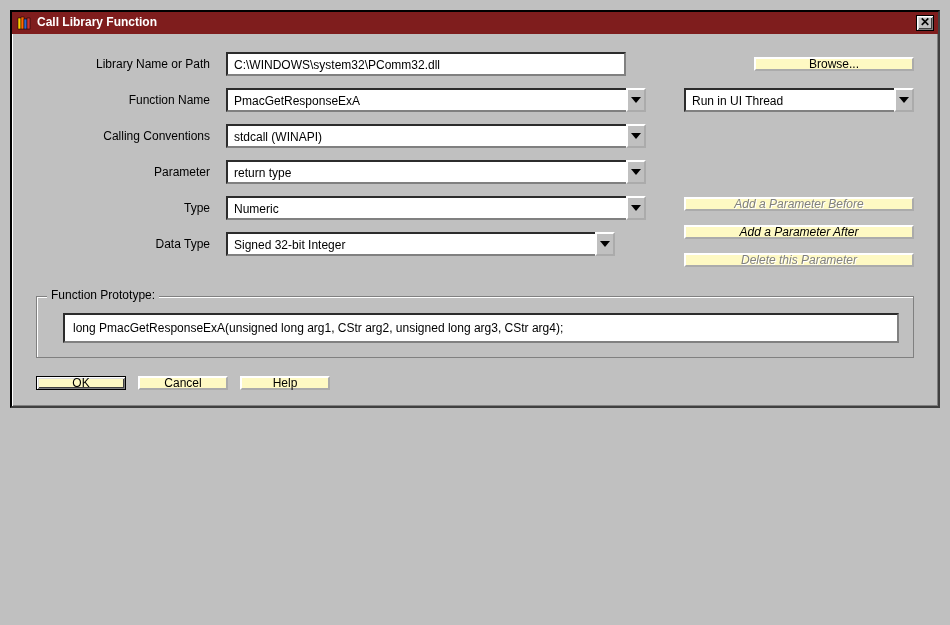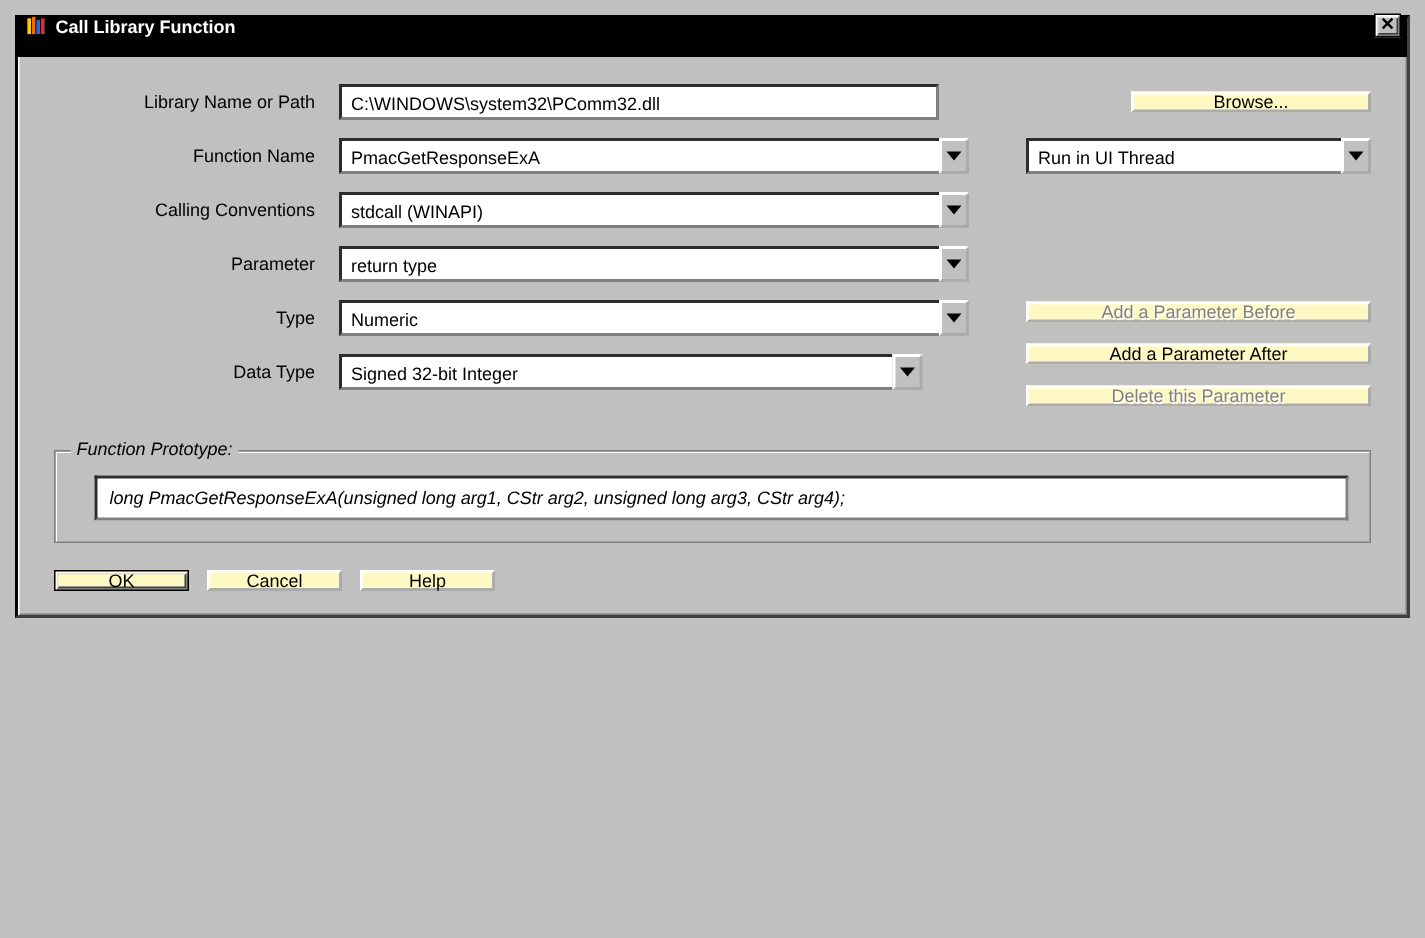--- a/index.html
+++ b/index.html
@@ -20,25 +20,25 @@
       left: 10px;
       top: 10px;
       width: 930px;
       background: #c0c0c0;
       border: 2px solid #000;
       border-right-color: #404040;
       border-bottom-color: #404040;
       box-shadow: inset 1px 1px 0 #fff, inset -1px -1px 0 #808080;
     }
     .titlebar {
-      background: #000000;
+      background: #7f1d1d;
       color: #fff;
       display: flex;
-      align-items: flex-end;
-      padding: 13px 4px;
+      align-items: flex-start;
+      padding: 3px 4px;
       font-weight: bold;
       height: 22px;
     }
     .titlebar-icon {
       width: 16px;
       height: 16px;
       margin-right: 5px;
       display: inline-flex;
       align-items: center;
       justify-content: center;
@@ -115,35 +115,35 @@
       justify-content: center;
       min-width: 90px;
     }
     .btn.disabled {
       color: #808080;
       text-shadow: 1px 1px 0 #fff;
       cursor: default;
     }
     .btn-wide {
       min-width: 220px;
+      font-style: italic;
     }
     .right-col {
       display: flex;
       flex-direction: column;
       gap: 14px;
       margin-left: auto;
       width: 230px;
     }
     .proto-group {
       margin-top: 28px;
       border: 1px solid #808080;
       box-shadow: inset 1px 1px 0 #fff;
       padding: 16px 14px 14px 14px;
       position: relative;
-      font-style: italic;
     }
     .proto-legend {
       position: absolute;
       top: -9px;
       left: 10px;
       background: #c0c0c0;
       padding: 0 4px;
     }
     .proto-box {
       background: #fff;

